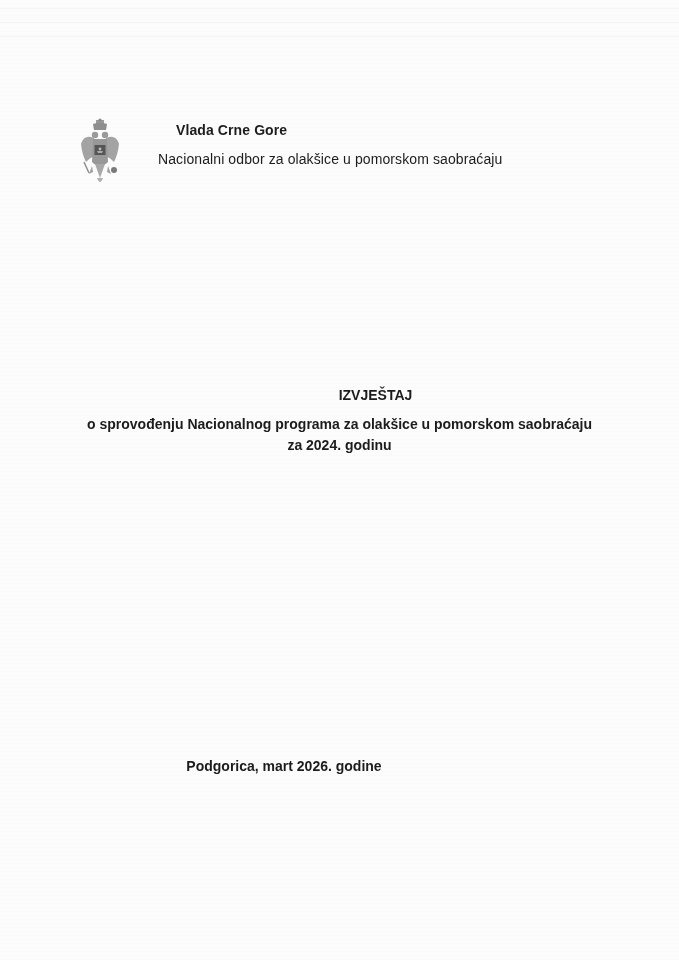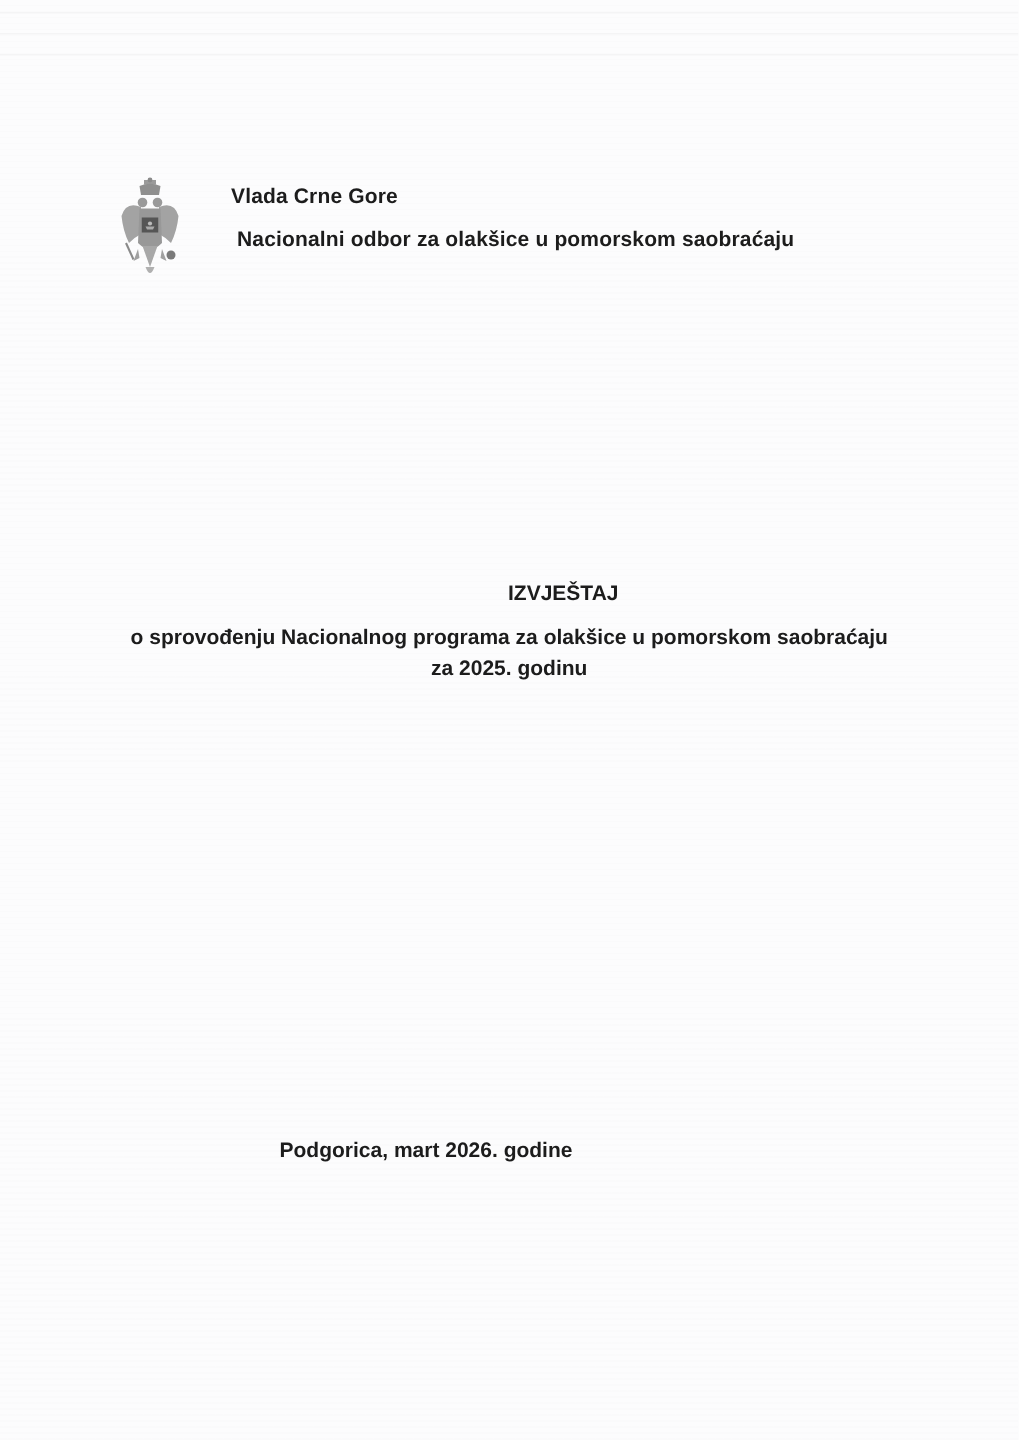--- a/index.html
+++ b/index.html
@@ -32,32 +32,32 @@
     }
     .crest {
       position: absolute;
       left: 80px;
       top: 118px;
       width: 40px;
       height: 74px;
     }
     .header-line1 {
       position: absolute;
-      left: 154px;
+      left: 176px;
       top: 122px;
       font-size: 14px;
       font-weight: bold;
       letter-spacing: 0.1px;
     }
     .header-line2 {
       position: absolute;
       left: 158px;
       top: 151px;
       font-size: 14px;
-      font-weight: bold;
+      font-weight: normal;
       letter-spacing: 0.1px;
     }
     .report-title {
       position: absolute;
       left: 0;
       width: 679px;
       top: 387px;
       text-align: center;
       font-size: 14px;
       font-weight: bold;
@@ -117,16 +117,16 @@
       <path d="M12 48 L9 56 L13 54 Z" fill="#a0a0a0"></path>
       <path d="M28 48 L31 56 L27 54 Z" fill="#a0a0a0"></path>
       <path d="M17 60 Q20 68 23 60 Z" fill="#b0b0b0"></path>
     </svg>
   </div>
 
   <div class="header-line1">Vlada Crne Gore</div>
   <div class="header-line2">Nacionalni odbor za olakšice u pomorskom saobraćaju</div>
 
   <div class="report-title">IZVJEŠTAJ</div>
-  <div class="report-subtitle">o sprovođenju Nacionalnog programa za olakšice u pomorskom saobraćaju za 2025. godinu</div>
+  <div class="report-subtitle">o sprovođenju Nacionalnog programa za olakšice u pomorskom saobraćaju za 2024. godinu</div>
 
   <div class="place-date">Podgorica, mart 2026. godine</div>
 </div>
 
 </body></html>

